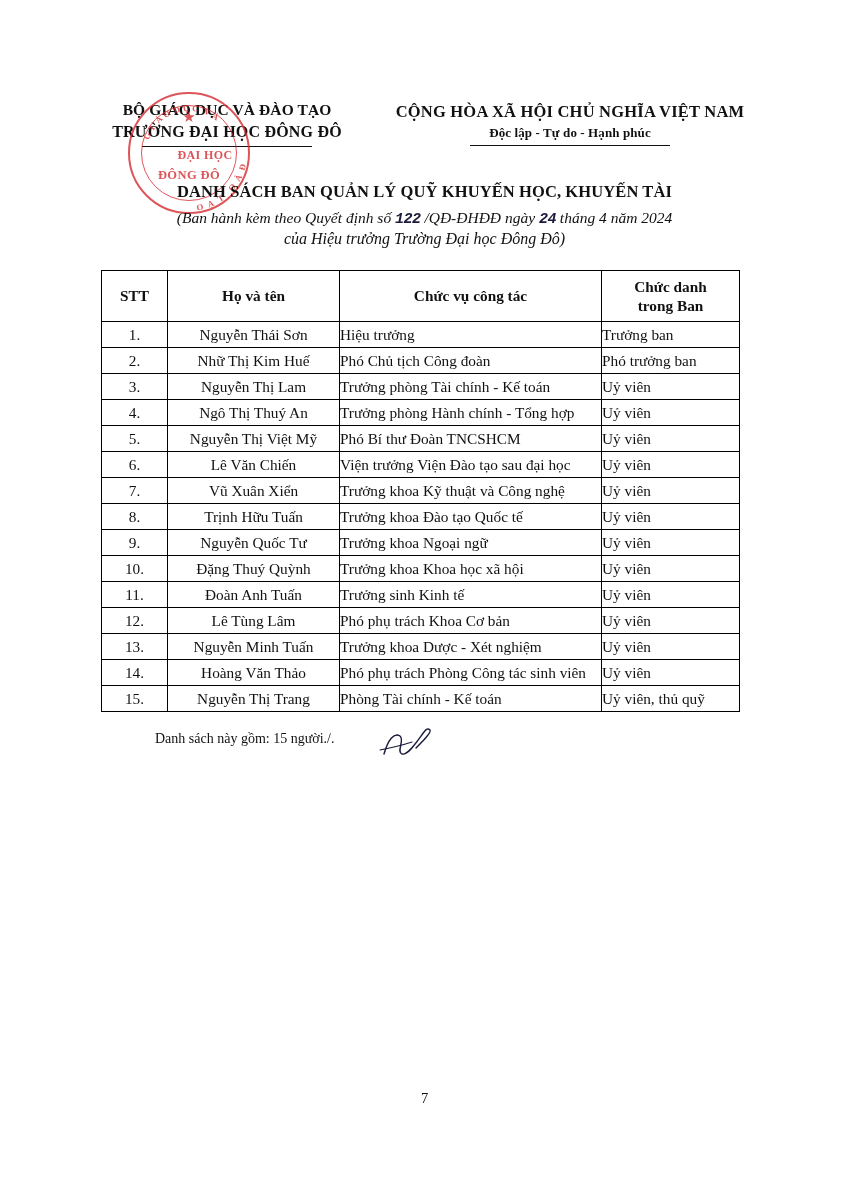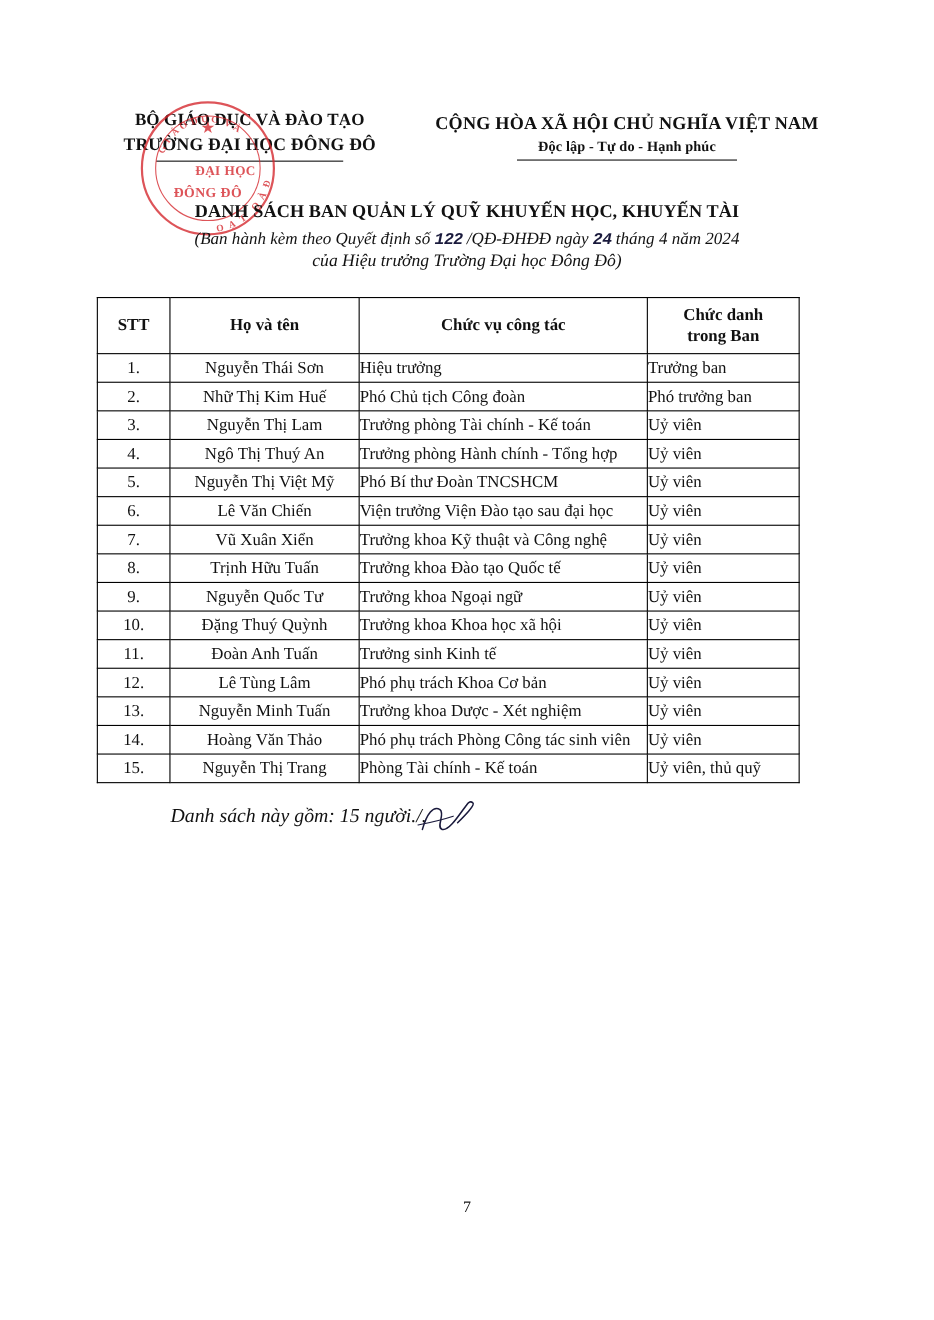--- a/index.html
+++ b/index.html
@@ -182,21 +182,21 @@
     font-weight: bold;
     color: #1a1a3c;
     font-size: 15px;
     letter-spacing: -0.5px;
   }
 
   
   .table-wrap {
     position: absolute;
     top: 270px;
-    left: 88px;
+    left: 101px;
     width: 638px;
   }
   table.listing {
     border-collapse: collapse;
     width: 638px;
     table-layout: fixed;
   }
   table.listing th,
   table.listing td {
     border: 1px solid #000;
@@ -231,22 +231,21 @@
   }
   td.c-role {
     text-align: left;
   }
 
   
   .note {
     position: absolute;
     top: 731px;
     left: 155px;
-    font-size: 18px;
-    font-style: italic;
+    font-size: 14px;
     white-space: nowrap;
   }
   .signature {
     position: absolute;
     top: 726px;
     left: 378px;
     width: 70px;
     height: 34px;
     color: #1a1a3c;
   }

